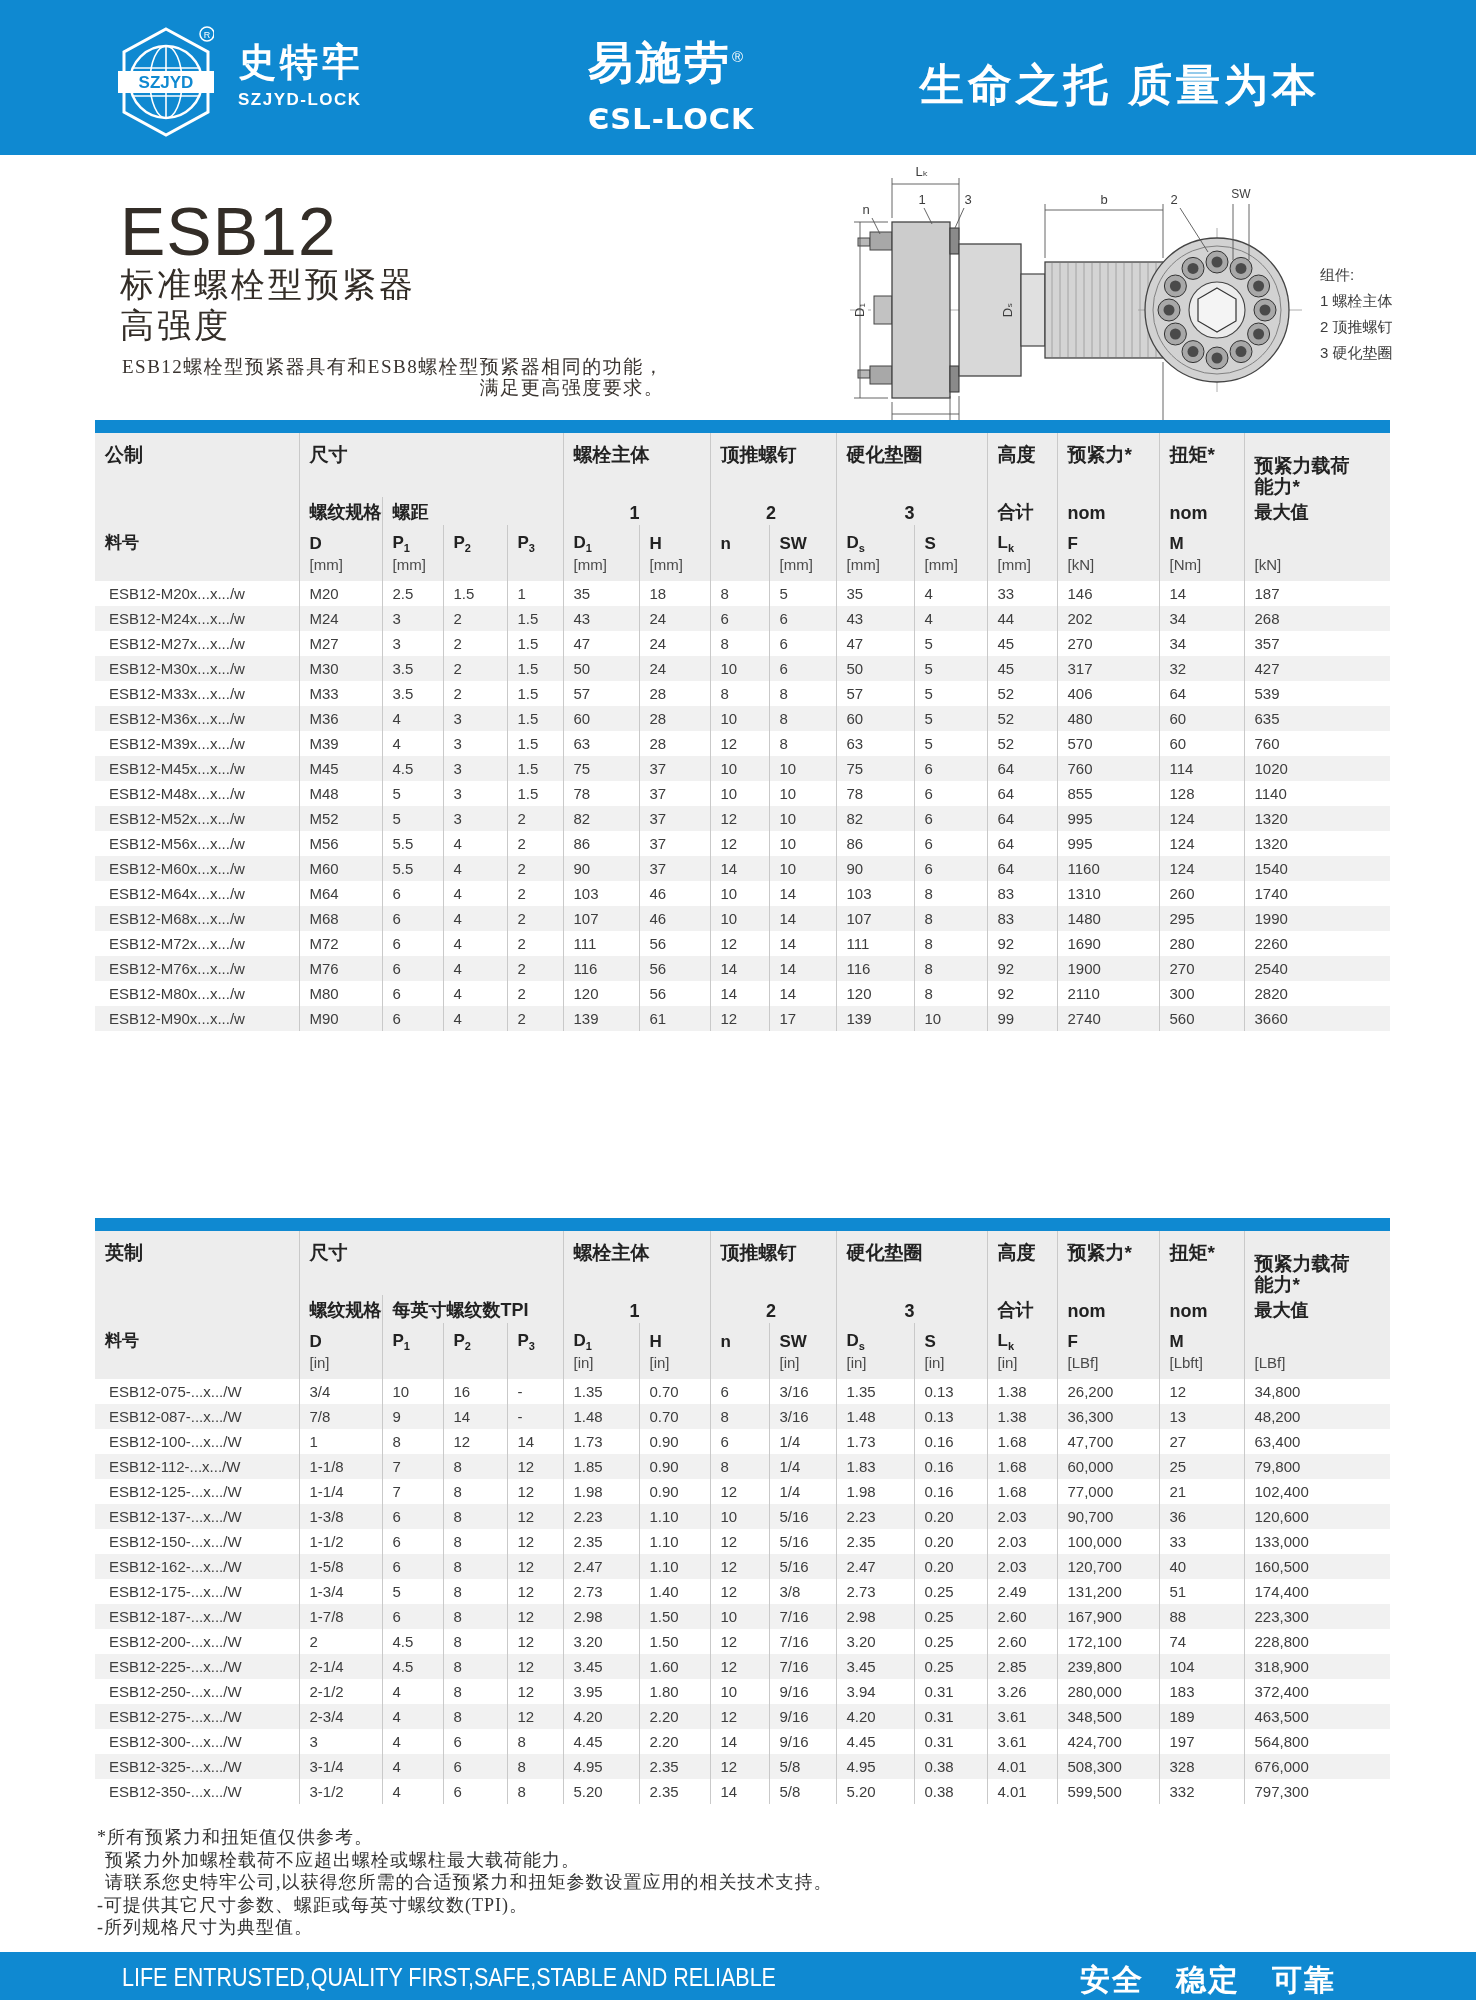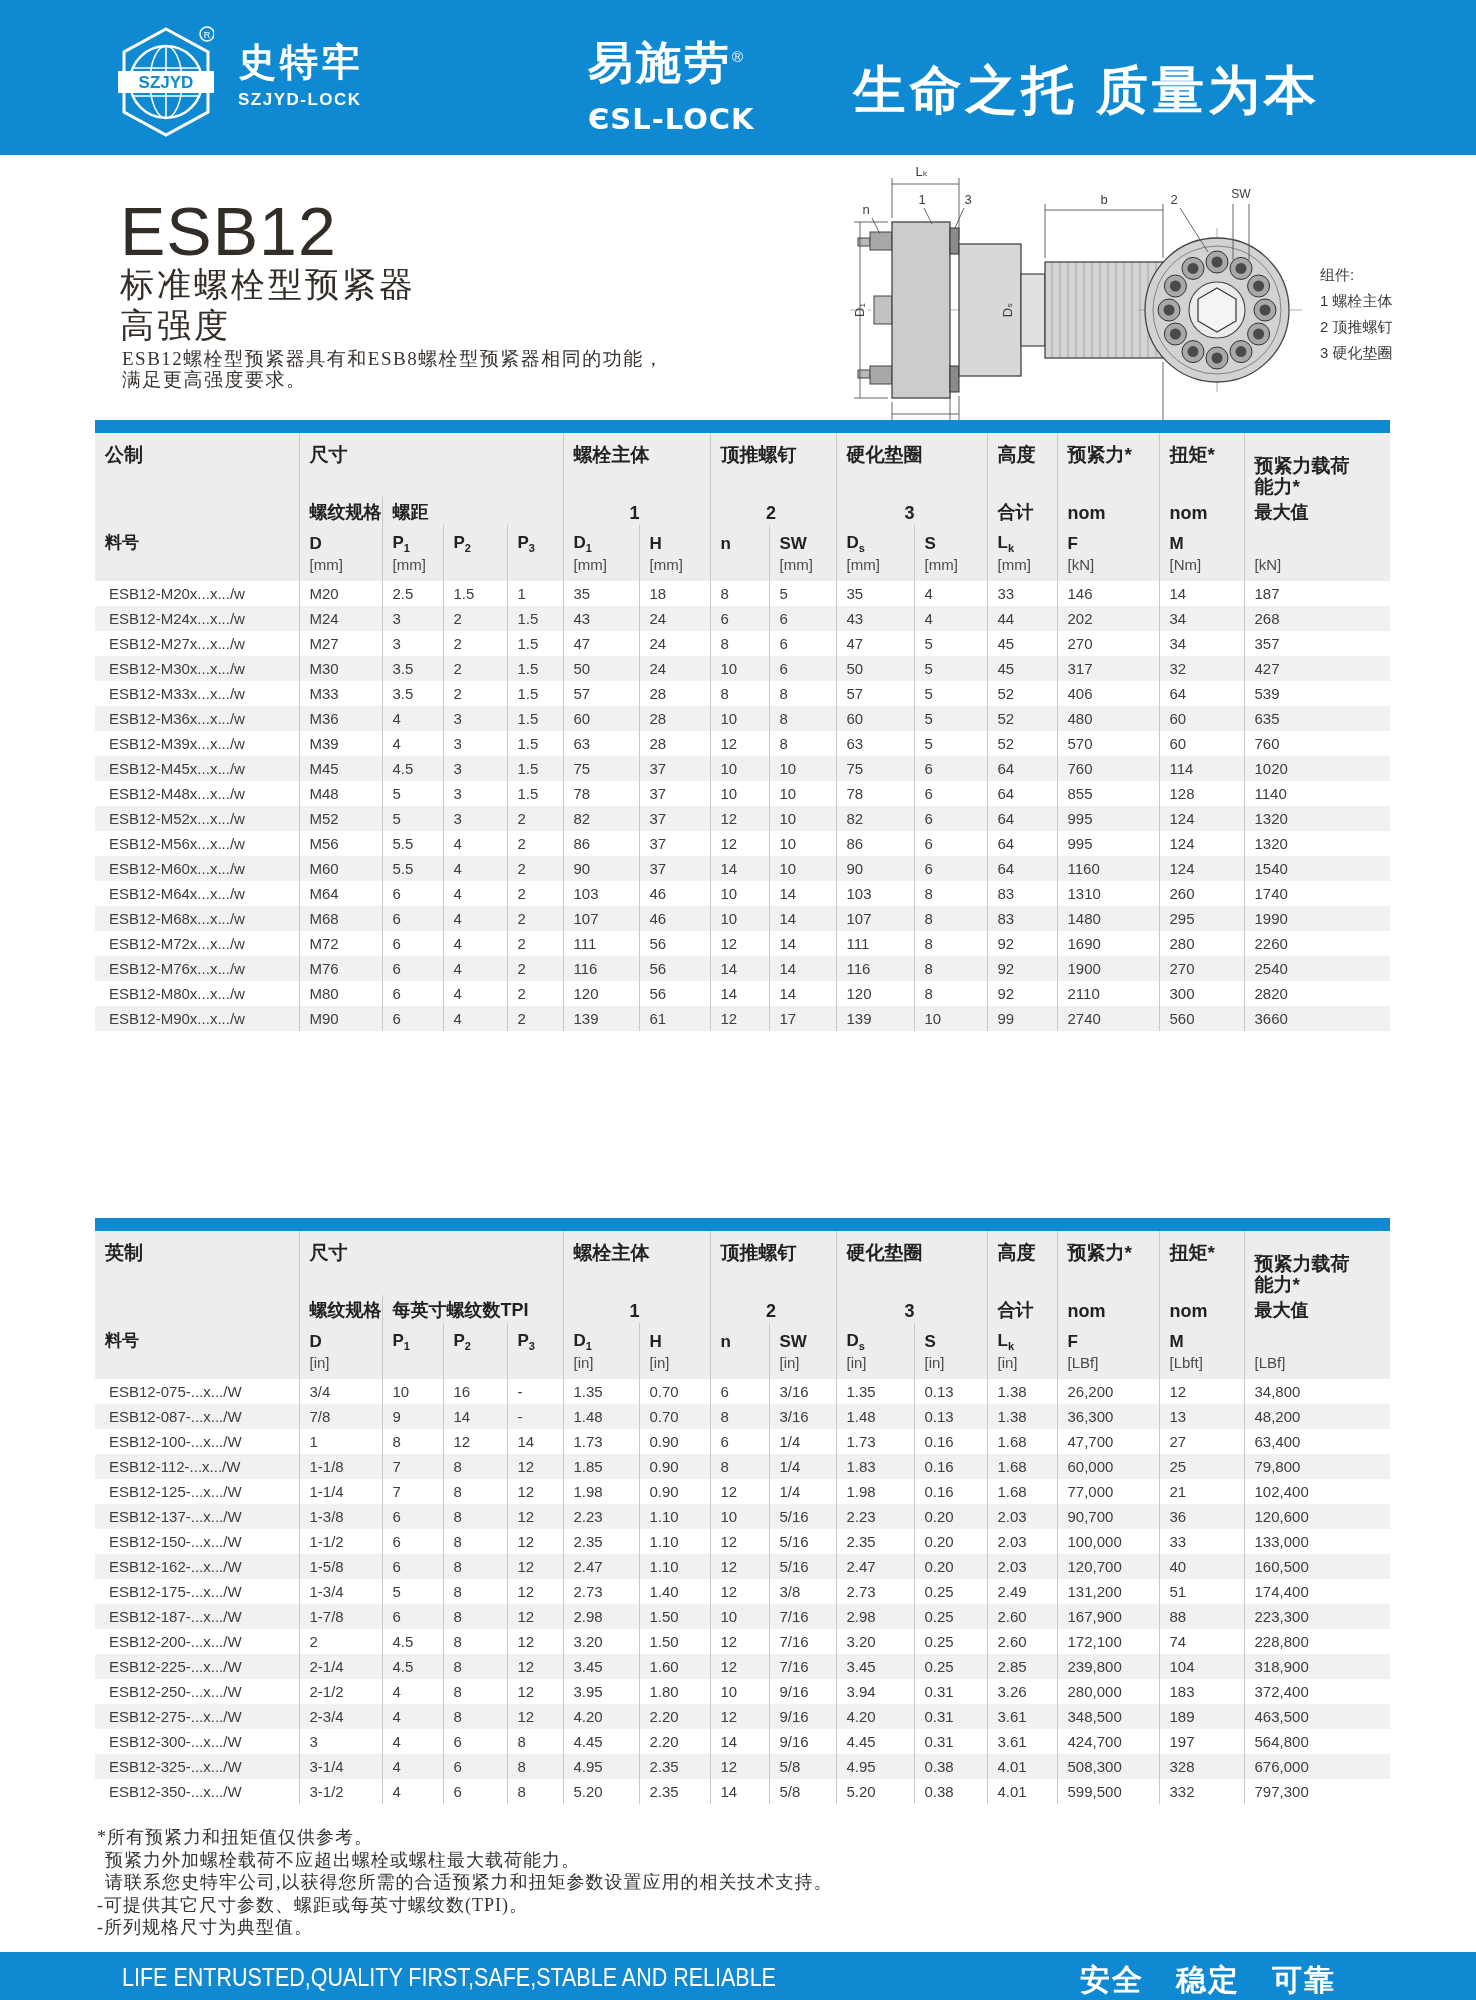--- a/index.html
+++ b/index.html
@@ -10,28 +10,28 @@
   .topbar{position:absolute;left:0;top:0;width:1476px;height:155px;background:#0f89d1;color:#fff;}
   .brand-left{position:absolute;left:118px;top:26px;display:flex;align-items:flex-start;}
   .brand-left svg{display:block;}
   .brand-left .txt{margin-left:24px;padding-top:16px;}
   .brand-cn{font-size:38px;font-weight:700;letter-spacing:4px;line-height:40px;}
   .brand-en{font-size:17px;font-weight:700;letter-spacing:1.5px;margin-top:8px;}
   .brand-center{position:absolute;left:588px;top:34px;text-align:left;}
   .center-cn{font-size:45px;font-weight:700;letter-spacing:3px;line-height:46px;}
   .center-cn .reg{font-size:15px;vertical-align:super;font-weight:400;}
   .center-en{font-size:29px;font-weight:700;letter-spacing:1px;margin-top:16px;font-family:"DejaVu Sans","Liberation Sans",sans-serif;}
-  .slogan{position:absolute;right:156px;top:56px;font-size:52px;font-weight:700;letter-spacing:4px;text-align:center;}
+  .slogan{position:absolute;right:156px;top:56px;font-size:44px;font-weight:700;letter-spacing:4px;text-align:center;}
 
   
   .model{position:absolute;left:120px;top:192px;font-size:68px;font-weight:400;color:#332d27;letter-spacing:1px;}
   .subtitle{position:absolute;left:120px;top:262px;font-size:34px;font-weight:400;color:#332d27;letter-spacing:3px;}
   .grade{position:absolute;left:120px;top:303px;font-size:34px;font-weight:400;color:#332d27;letter-spacing:3px;}
-  .desc{position:absolute;left:122px;top:348px;font-size:19px;line-height:21px;color:#3a3430;
-        letter-spacing:1.5px;font-family:"Liberation Serif","DejaVu Serif",serif;}
+  .desc{position:absolute;left:122px;top:356px;font-size:19px;line-height:21px;color:#3a3430;
+        letter-spacing:1.5px;font-family:"Liberation Serif","DejaVu Serif",serif;text-align:right;}
 
   
   .drawing{position:absolute;left:850px;top:158px;width:580px;height:298px;}
   .drawing text{font-family:"Liberation Sans","DejaVu Sans",sans-serif;fill:#3c3c3c;}
 
   
   .tblwrap{position:absolute;left:95px;width:1295px;}
   .tbl-metric{top:420px;}
   .tbl-imperial{top:1218px;}
   .tbl-topbar{height:13px;background:#0f89d1;}

